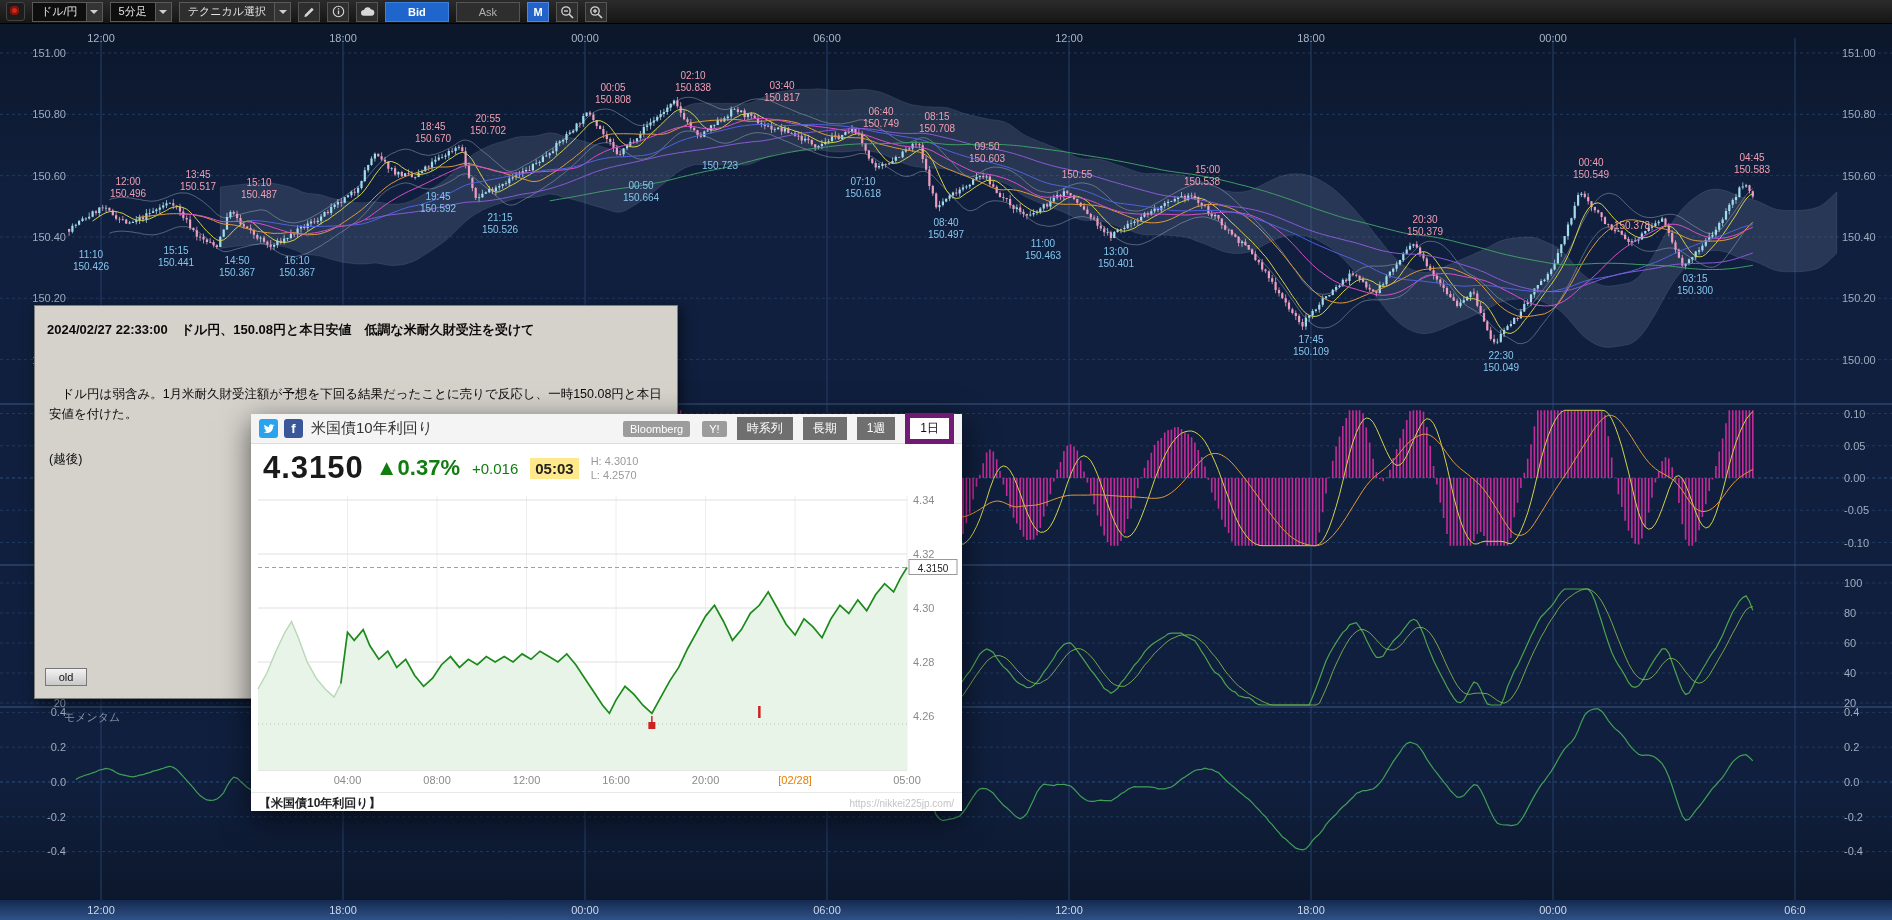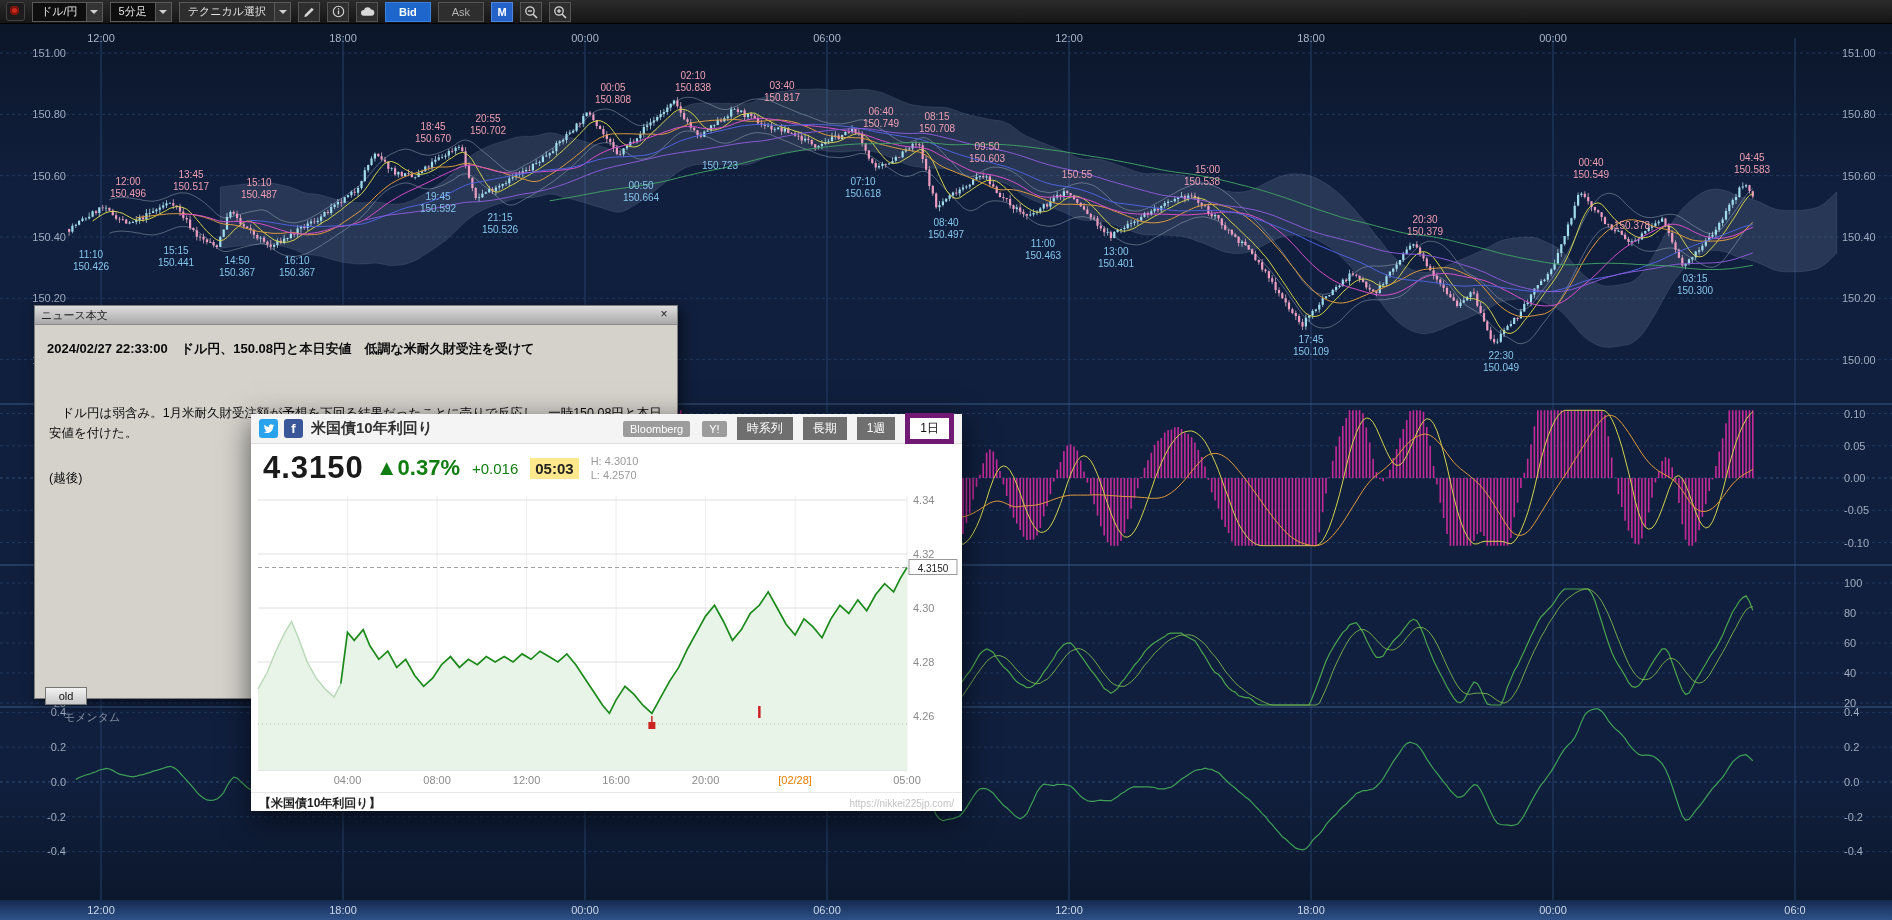--- a/index.html
+++ b/index.html
@@ -9,21 +9,21 @@
   .toolbar{position:absolute;top:0;left:0;right:0;height:24px;background:linear-gradient(#2b2b2b,#151515);
     border-bottom:1px solid #000;display:flex;align-items:center;gap:7px;padding:0 6px;box-sizing:border-box;z-index:30;}
   .tb-logo{width:17px;height:17px;background:#1c1c1c;border:1px solid #444;border-radius:3px;position:relative;}
   .tb-logo:after{content:"";position:absolute;left:3px;top:3px;width:9px;height:9px;border-radius:50%;background:#c92a1e;box-shadow:inset 0 0 0 2px #7d140d;}
   .tb-select,.tb-btn{height:18px;display:flex;align-items:center;background:#0e0e0e;border:1px solid #5a5a5a;color:#e4e4e4;font-size:11px;cursor:pointer;}
   .tb-select .lbl,.tb-btn .lbl{padding:0 8px;white-space:nowrap;}
   .caretbox{width:15px;height:100%;border-left:1px solid #5a5a5a;background:#343434;display:flex;align-items:center;justify-content:center;}
   .caret{width:0;height:0;border:4px solid transparent;border-top-color:#cfcfcf;margin-top:4px;}
   .tb-btn{background:#2e2e2e;}
   .tb-icon{width:20px;height:18px;background:#2e2e2e;border:1px solid #555;display:flex;align-items:center;justify-content:center;cursor:pointer;}
-  .tb-toggle{height:18px;padding:0 13px;display:flex;align-items:center;font-size:11px;border:1px solid #555;cursor:pointer;}
+  .tb-toggle{height:18px;padding:0 22px;display:flex;align-items:center;font-size:11px;border:1px solid #555;cursor:pointer;}
   .tb-toggle.on{background:#1f66cc;color:#fff;border-color:#3b82e0;font-weight:bold;}
   .tb-toggle.off{background:#2e2e2e;color:#b0b0b0;}
   .tb-micon{width:20px;height:18px;background:#2462c8;border:1px solid #4e86e0;color:#fff;font-size:11px;font-weight:bold;
     display:flex;align-items:center;justify-content:center;cursor:pointer;}
 
   
   .chart-area{position:absolute;top:24px;left:0;width:1892px;height:896px;background:linear-gradient(180deg,#0b1629 0%,#101f3d 18%,#101f3d 85%,#0b1629 100%);}
   #main-svg{position:absolute;left:0;top:0;}
   .axis-label{position:absolute;font-size:11px;color:#9fabbf;height:12px;line-height:12px;z-index:2;}
   .time-label{position:absolute;top:8px;width:44px;margin-left:-22px;text-align:center;font-size:11px;color:#aab6c8;z-index:2;}
@@ -45,21 +45,21 @@
   .nw-text{margin:44px 14px 0;font-size:12.5px;line-height:1.65;}
   .nw-sign{margin:26px 14px 0;font-size:12.5px;}
   .nw-old{position:absolute;left:10px;bottom:7px;width:42px;height:18px;font-size:11px;color:#111;
     background:linear-gradient(#f2f2f2,#c8c8c8);border:1px solid #777;cursor:pointer;}
 
   
   .widget{position:absolute;left:251px;top:414px;width:711px;height:397px;background:#fff;box-shadow:0 8px 28px rgba(0,0,0,.6);z-index:20;}
   .wg-header{height:30px;display:flex;align-items:center;gap:6px;padding:0 8px;background:#f4f4f4;border-bottom:1px solid #ddd;box-sizing:border-box;}
   .wg-tw{width:19px;height:19px;border-radius:3px;background:#2aa3ef;display:flex;align-items:center;justify-content:center;cursor:pointer;}
   .wg-fb{width:19px;height:19px;border-radius:3px;background:#3a579a;color:#fff;font-weight:bold;font-size:13px;text-align:center;line-height:19px;cursor:pointer;}
-  .wg-title{font-size:15px;font-weight:bold;color:#333;margin-left:2px;}
+  .wg-title{font-size:15px;font-weight:normal;color:#333;margin-left:2px;}
   .wg-badge{margin-left:6px;background:#9c9c9c;color:#fff;font-size:11px;padding:2px 7px;border-radius:2px;cursor:pointer;}
   .wg-badge.first{margin-left:auto;}
   .wg-tab{background:#6f6f6f;color:#fff;font-size:12px;padding:3px 10px;border-radius:0;margin-left:4px;cursor:pointer;}
   .wg-tab.active{background:#fff;color:#111;border:5px solid #701a75;padding:2px 10px;}
   .wg-quote{height:48px;display:flex;align-items:center;gap:12px;padding:0 12px;box-sizing:border-box;}
   .wg-price{font-size:31px;font-weight:bold;color:#1a1a1a;letter-spacing:1px;}
   .wg-pct{font-size:22px;font-weight:bold;color:#0f7d0f;}
   .wg-chg{font-size:15px;color:#0f7d0f;}
   .wg-time{font-size:15px;font-weight:bold;color:#222;background:#ffe98c;padding:2px 5px;}
   .wg-hl{font-size:11px;color:#9a9a9a;line-height:14px;}
@@ -246,21 +246,21 @@
       <div class="axis-label" style="left: 1844px; width: 44px; top: 717px;">0.2</div>
       <div class="axis-label" style="left: 28px; width: 38px; top: 752px; text-align: right;">0.0</div>
       <div class="axis-label" style="left: 1844px; width: 44px; top: 752px;">0.0</div>
       <div class="axis-label" style="left: 28px; width: 38px; top: 787px; text-align: right;">-0.2</div>
       <div class="axis-label" style="left: 1844px; width: 44px; top: 787px;">-0.2</div>
       <div class="axis-label" style="left: 28px; width: 38px; top: 821px; text-align: right;">-0.4</div>
       <div class="axis-label" style="left: 1844px; width: 44px; top: 821px;">-0.4</div>
       <div class="panel-name" style="left: 64px; top: 686px;">モメンタム</div>
       <div class="annot pink" style="left: 128px; top: 152px;">12:00
 150.496</div>
-      <div class="annot pink" style="left: 191px; top: 145px;">13:45
+      <div class="annot pink" style="left: 198px; top: 145px;">13:45
 150.517</div>
       <div class="annot cyan" style="left: 91px; top: 225px;">11:10
 150.426</div>
       <div class="annot cyan" style="left: 176px; top: 221px;">15:15
 150.441</div>
       <div class="annot pink" style="left: 259px; top: 153px;">15:10
 150.487</div>
       <div class="annot cyan" style="left: 237px; top: 231px;">14:50
 150.367</div>
       <div class="annot cyan" style="left: 297px; top: 231px;">16:10
@@ -308,24 +308,20 @@
       <div class="annot pink" style="left: 1591px; top: 133px;">00:40
 150.549</div>
       <div class="annot pink" style="left: 1632px; top: 196px;">150.378</div>
       <div class="annot cyan" style="left: 1695px; top: 249px;">03:15
 150.300</div>
       <div class="annot pink" style="left: 1752px; top: 128px;">04:45
 150.583</div>
     </div>
 
   <div class="news-window">
-    <div class="nw-titlebar">
-      <span>ニュース本文</span>
-      <span class="nw-close">×</span>
-    </div>
     <div class="nw-body">
       <p class="nw-headline">2024/02/27 22:33:00　ドル円、150.08円と本日安値　低調な米耐久財受注を受けて</p>
       <p class="nw-text">　ドル円は弱含み。1月米耐久財受注額が予想を下回る結果だったことに売りで反応し、一時150.08円と本日安値を付けた。</p>
       <p class="nw-sign">(越後)</p>
       <button class="nw-old">old</button>
     </div>
   </div>
 
   <div class="widget">
     <div class="wg-header">

